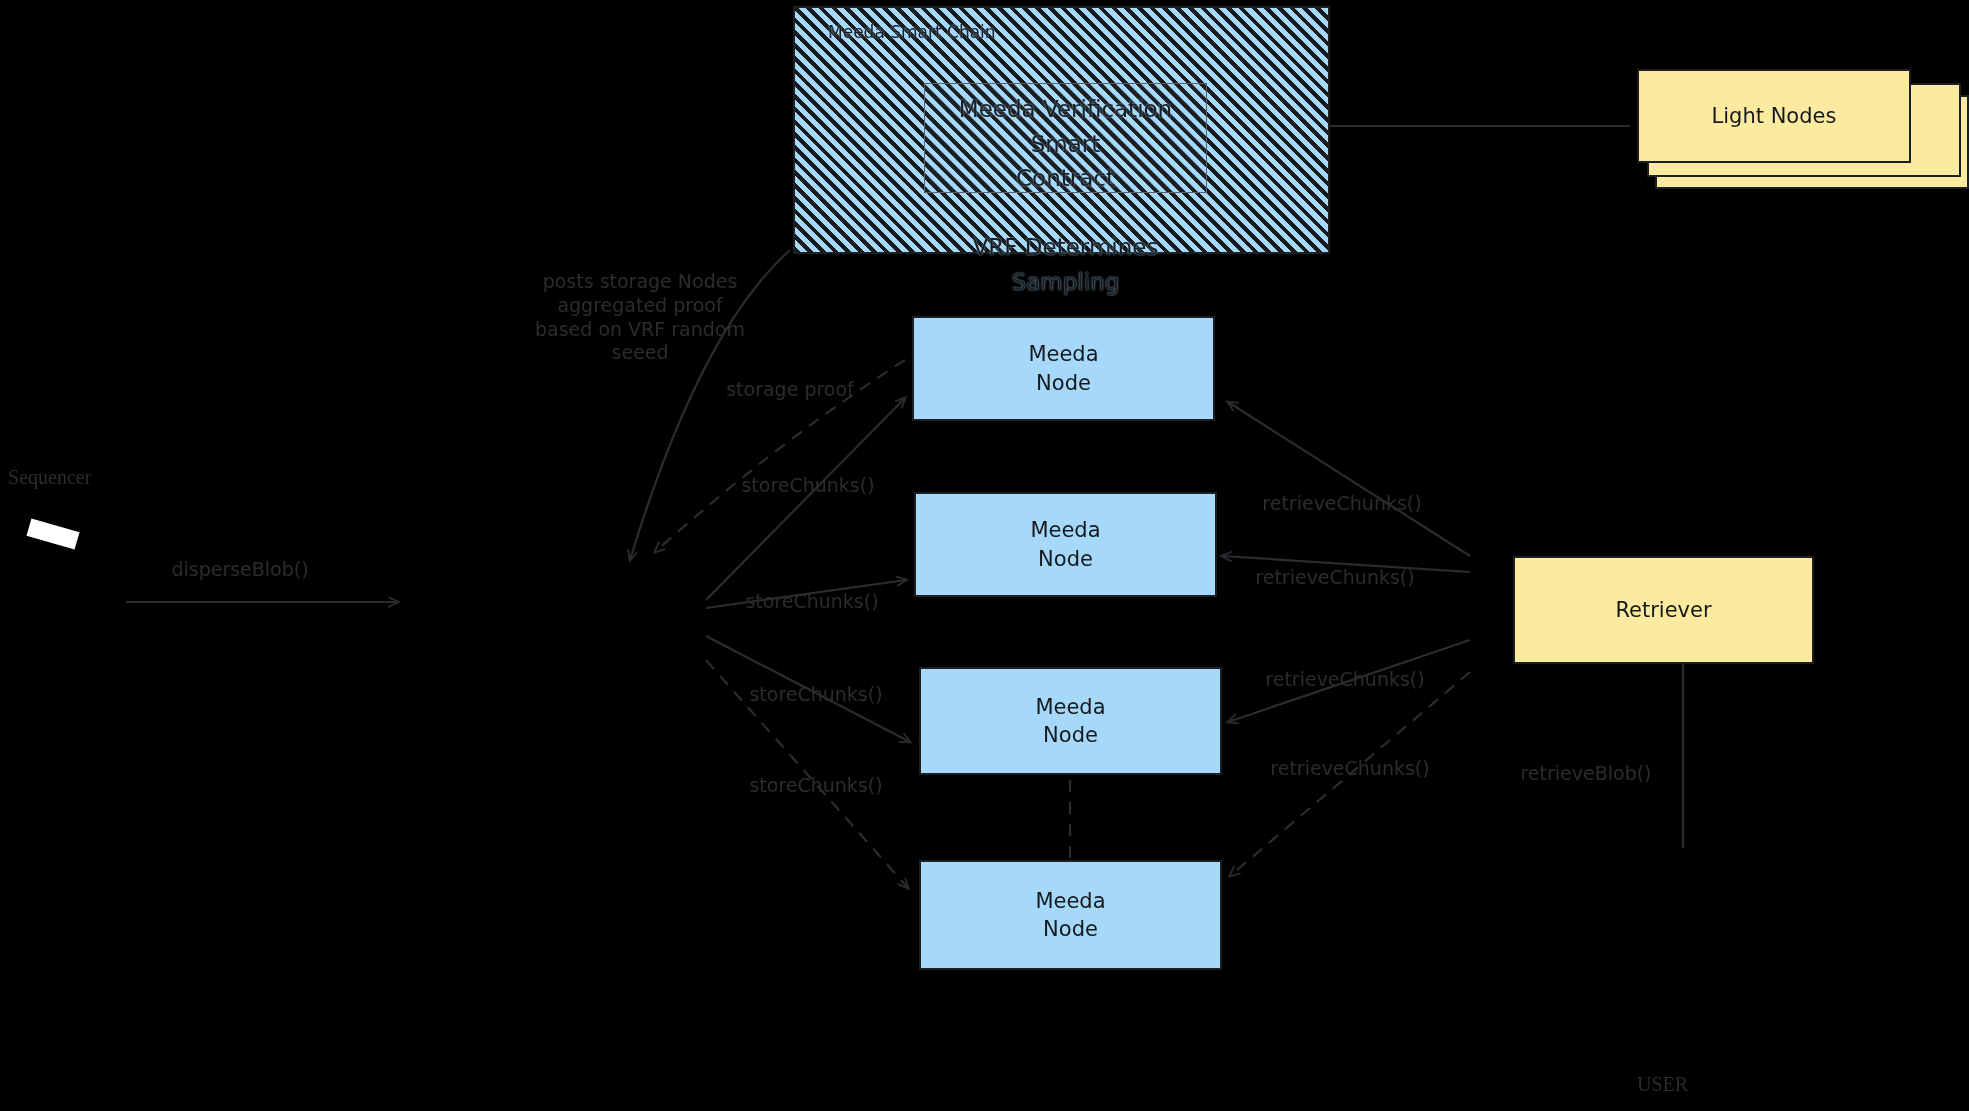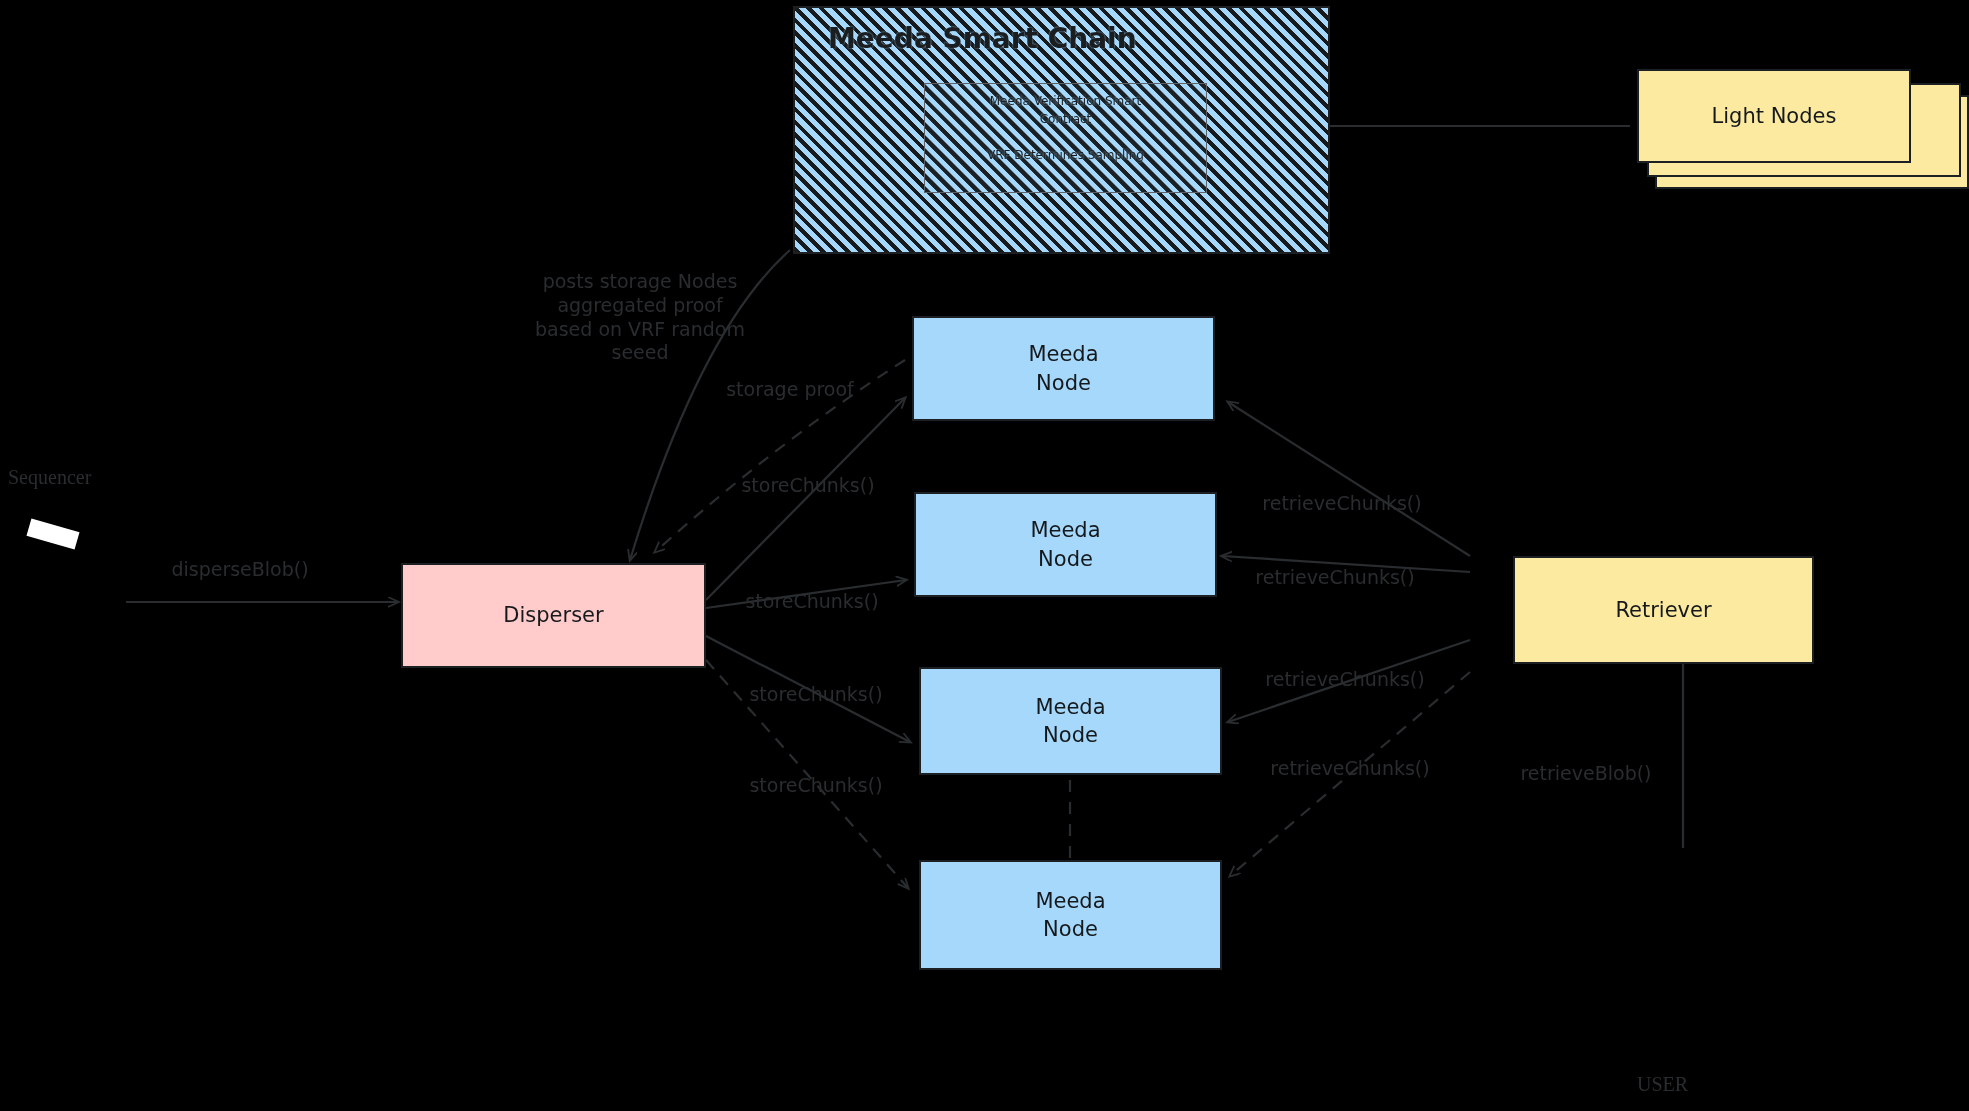--- a/index.html
+++ b/index.html
@@ -92,29 +92,28 @@
     background-image: repeating-linear-gradient(
         45deg,
         rgba(10,10,10,0.82) 0px,
         rgba(10,10,10,0.82) 4px,
         rgba(0,0,0,0) 4px,
         rgba(0,0,0,0) 9px);
   }
   .hatch-title {
     position: absolute;
     color: #1b1e21;
-    font-size: 28px;
+    font-size: 17px;
     font-family: "DejaVu Sans", sans-serif;
     text-shadow: 0 0 2px rgba(165,216,251,0.9);
-    font-weight: bold;
   }
   .hatch-inner-text {
     position: absolute;
     color: #1b1e21;
-    font-size: 12px;
+    font-size: 23px;
     line-height: 1.5;
     text-align: center;
     white-space: pre-line;
     font-family: "DejaVu Sans", sans-serif;
     text-shadow: 0 0 2px rgba(165,216,251,0.9);
   }
 </style>
 </head>
 <body>
 
@@ -198,21 +197,20 @@
 
   <div class="stack-wrap" style="left:1637px; top:69px; width:332px; height:120px;">
     <div class="stack-shadow" style="left:18px; top:26px; width:314px; height:94px;"></div>
     <div class="stack-shadow" style="left:10px; top:14px; width:314px; height:94px;"></div>
     <div class="node-box yellow" style="left:0px; top:0px; width:274px; height:94px; position:absolute;">Light Nodes</div>
   </div>
 
   <div class="plain-label" style="left:8px; top:466px;">Sequencer</div>
   <div class="seq-mark" style="left:28px; top:525px; width:50px; height:18px;"></div>
 
-  <div class="node-box pink" style="left:401px; top:563px; width:305px; height:105px;">Disperser</div>
 
   <div class="node-box blue" style="left:912px; top:316px; width:303px; height:105px;">Meeda
 Node</div>
   <div class="node-box blue" style="left:914px; top:492px; width:303px; height:105px;">Meeda
 Node</div>
   <div class="node-box blue" style="left:919px; top:667px; width:303px; height:108px;">Meeda
 Node</div>
   <div class="node-box blue" style="left:919px; top:860px; width:303px; height:110px;">Meeda
 Node</div>
 

